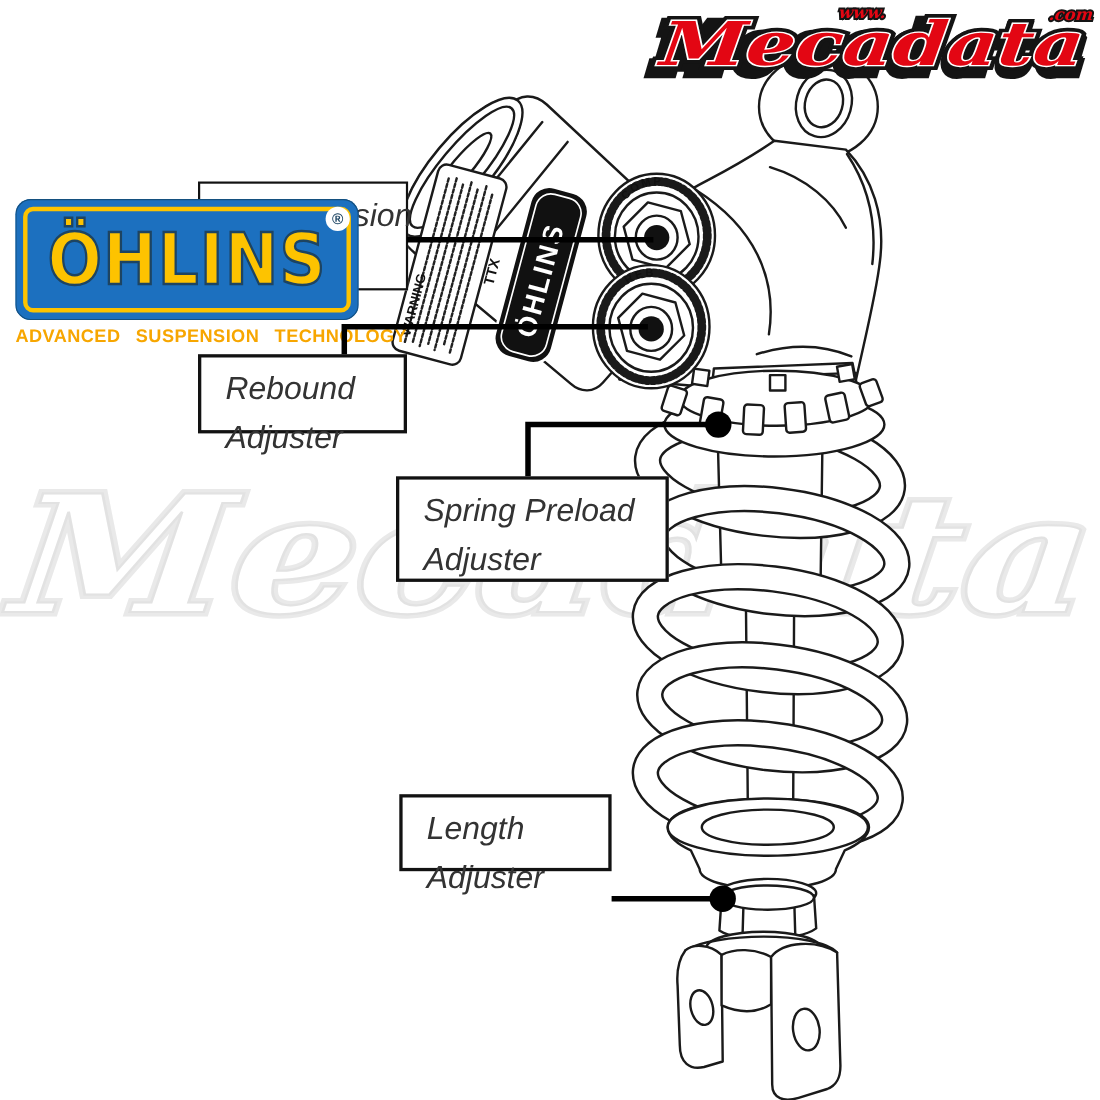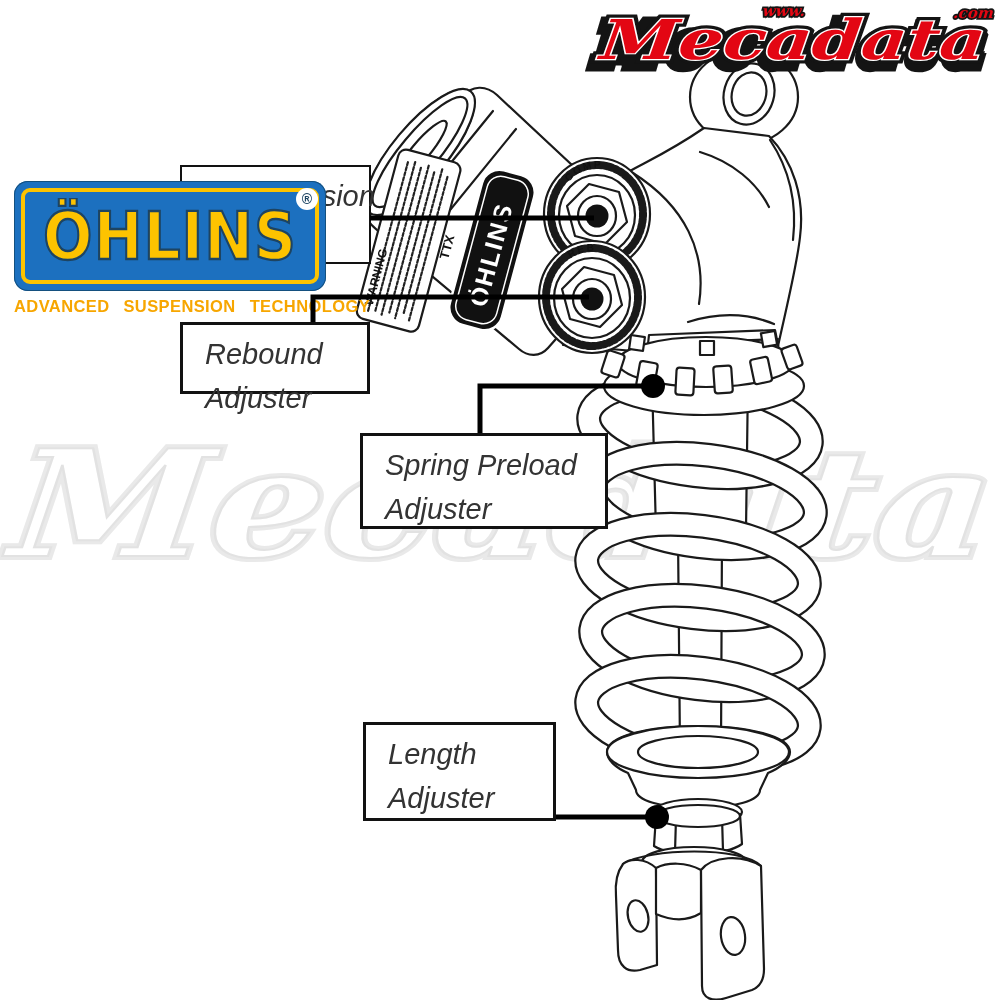--- a/index.html
+++ b/index.html
@@ -11,21 +11,21 @@
   #watermark-svg{left:0;top:418px;}
 
   
   .callout-box{position:absolute;background:#ffffff;border:3px solid #121212;
                box-sizing:border-box;color:#333333;
                font-style:italic;font-size:29px;line-height:44px;
                padding:7px 0 0 22px;white-space:nowrap;}
   #box-compression{left:180px;top:165px;width:191px;height:99px;border-width:2.5px;}
   #box-rebound{left:180px;top:322px;width:190px;height:72px;}
   #box-spring-preload{left:360px;top:433px;width:248px;height:96px;}
-  #box-length{left:363px;top:722px;width:193px;height:99px;}
+  #box-length{left:363px;top:722px;width:193px;height:70px;}
 
   
   #ohlins-logo{position:absolute;left:14px;top:181px;width:312px;}
   .ohlins-box{position:relative;height:110px;background:#1c70bf;border-radius:14px;
               display:flex;align-items:center;justify-content:center;
               box-shadow:0 0 0 1px #14507f inset;}
   .ohlins-inner-border{position:absolute;inset:7px;border:4px solid #fdc300;border-radius:9px;}
   .ohlins-text{font-family:"DejaVu Sans",sans-serif;font-weight:bold;font-size:56px;
                color:#fdc300;-webkit-text-stroke:2px #1d4462;letter-spacing:1px;
                transform:scale(1.04,1.16);line-height:1;position:relative;top:1px;}

